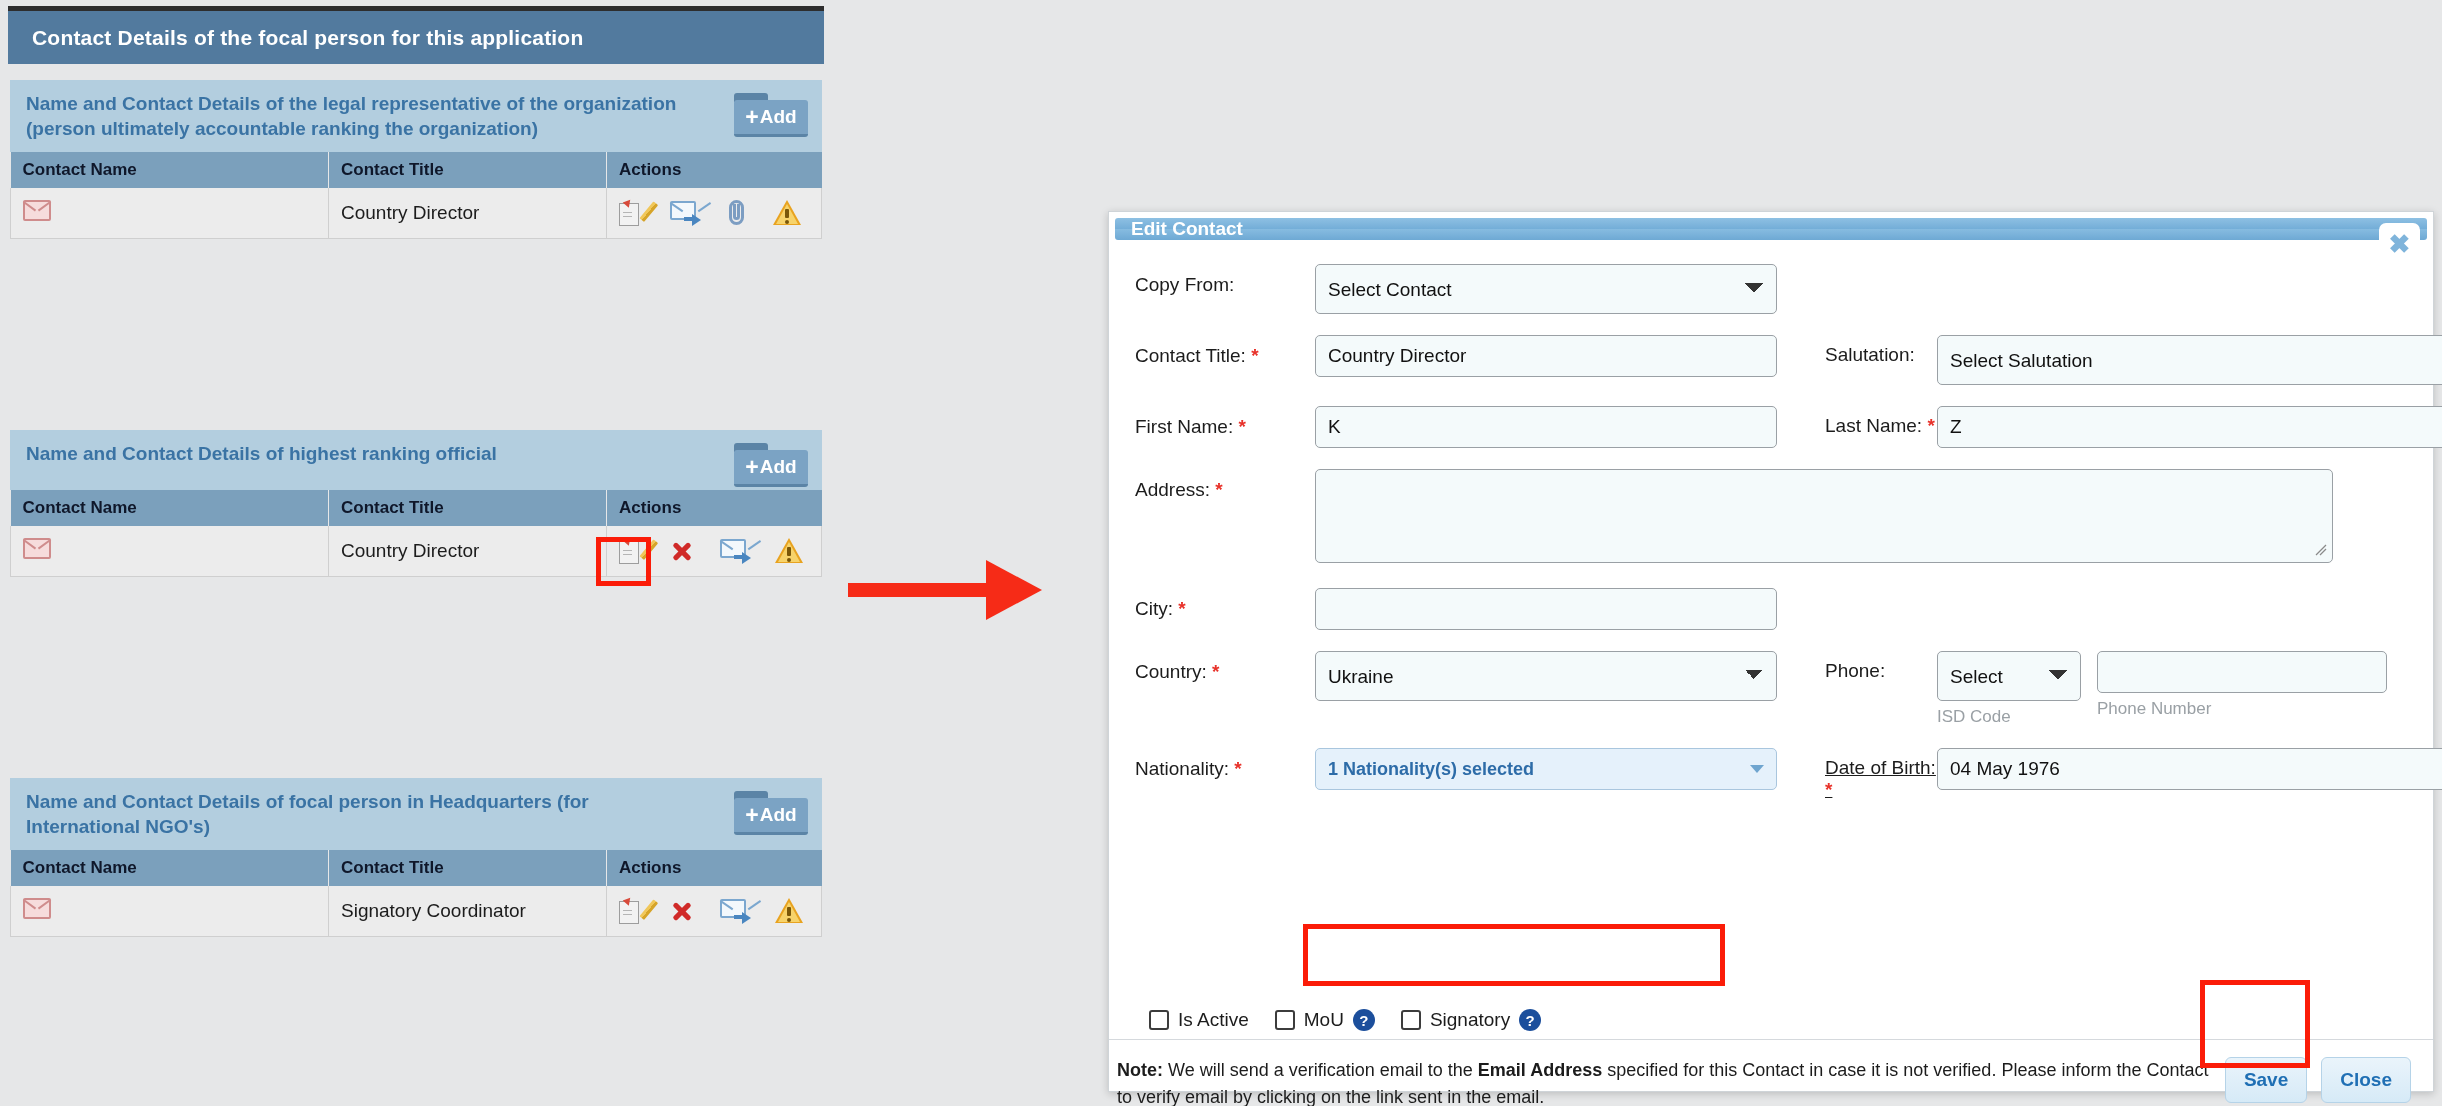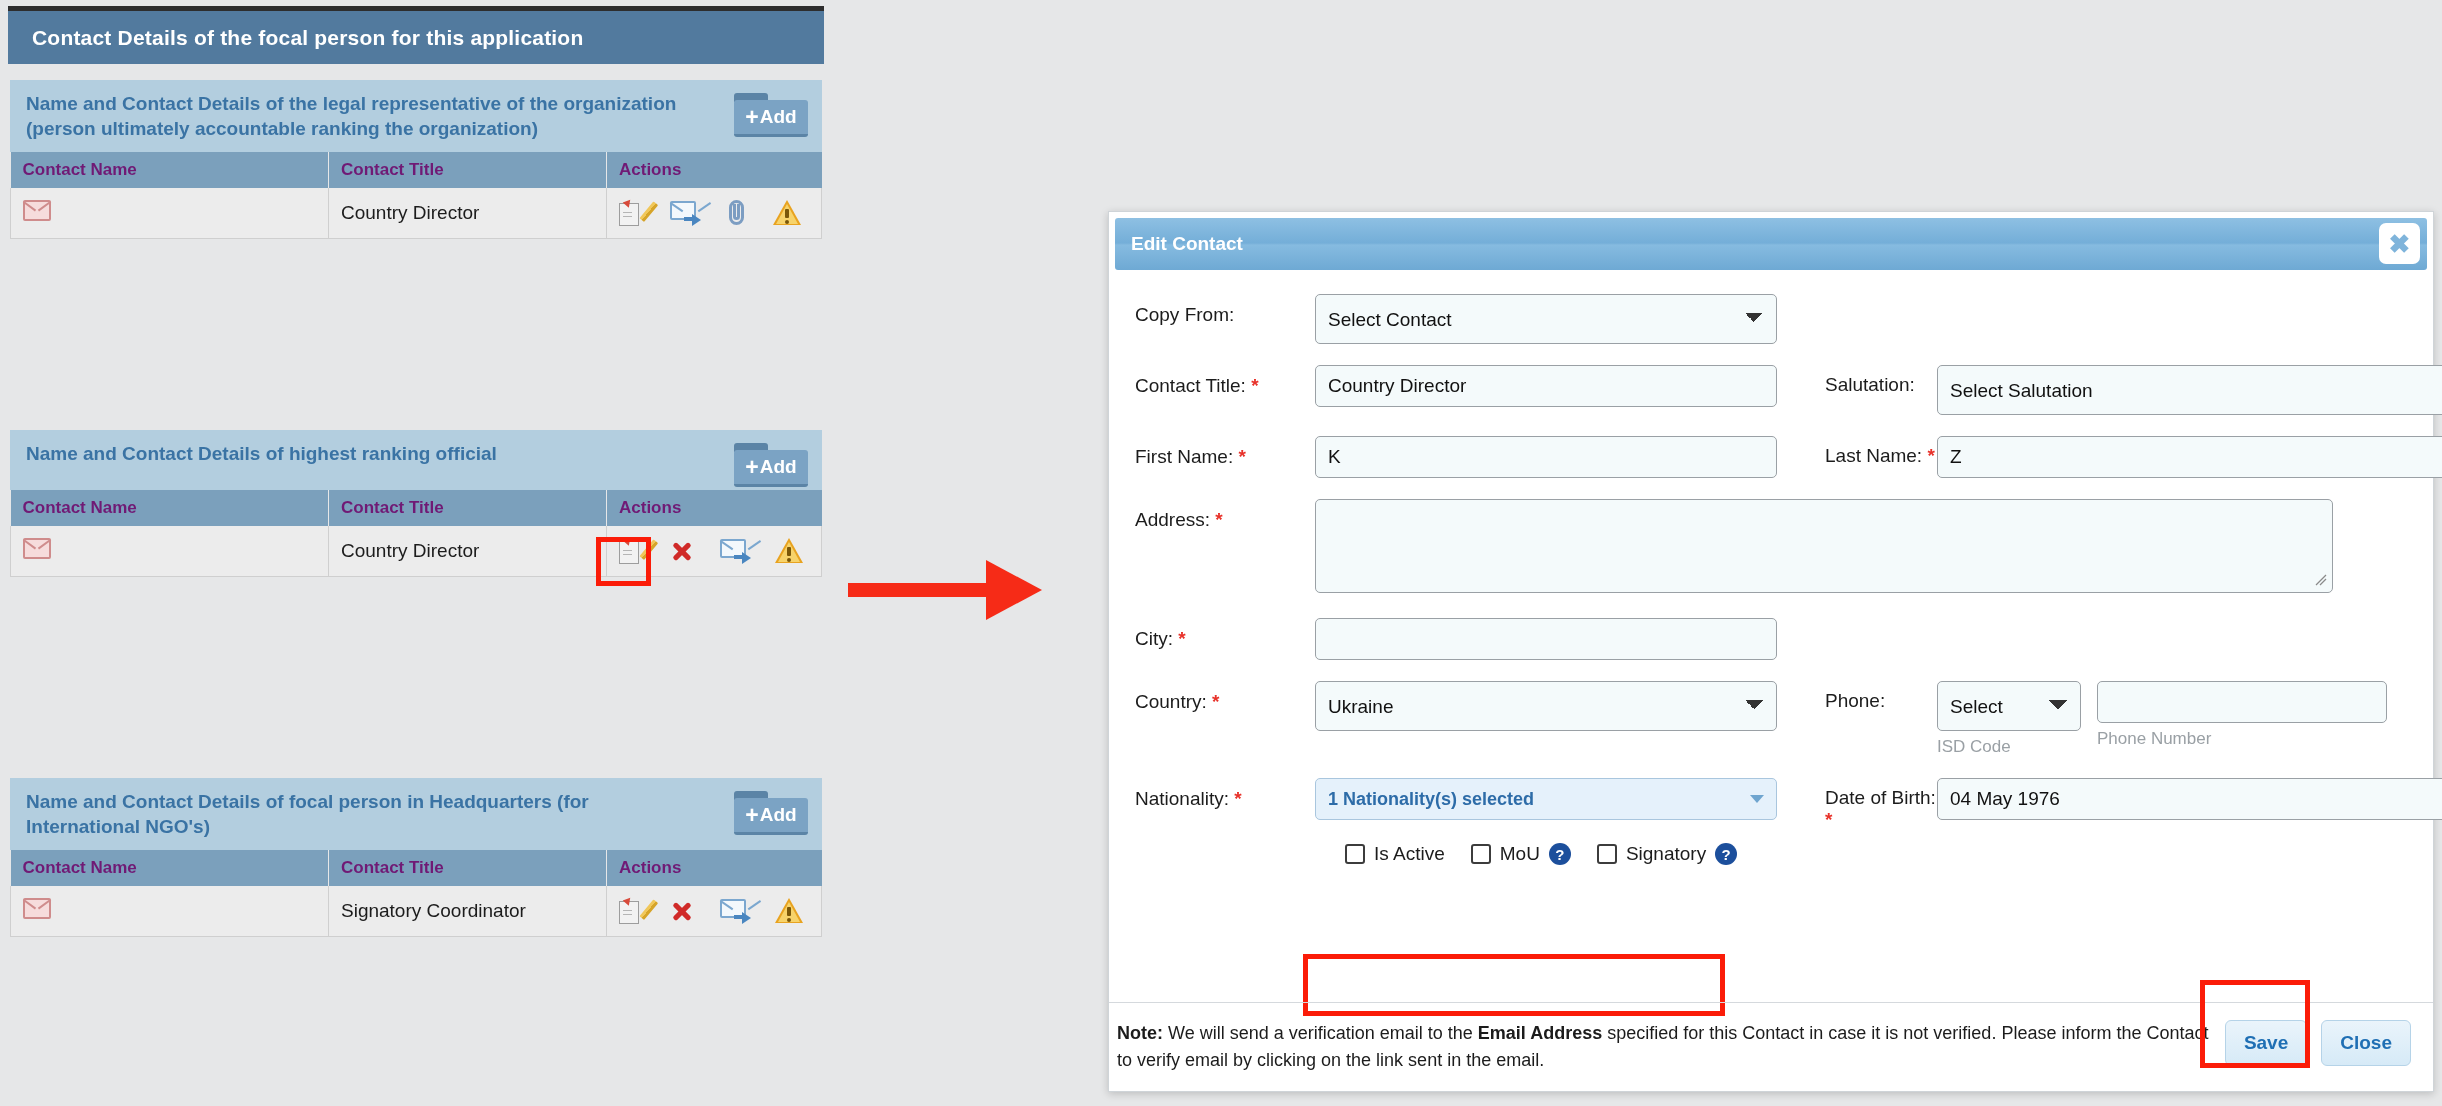--- a/index.html
+++ b/index.html
@@ -45,21 +45,21 @@
     position:absolute; left:0; top:7px; width:74px; height:37px;
     background:#7ba3c4; border-radius:3px;
     border-bottom:3px solid #5b84a6;
     display:flex; align-items:center; justify-content:center;
     color:#ffffff; font-weight:bold; font-size:19px;
   }
   .add-btn .body .plus { font-size:23px; margin-right:1px; line-height:1; }
 
   table.ctab { width:100%; border-collapse:collapse; table-layout:fixed; }
   table.ctab th {
-    background:#7ba0bc; color:#701a75; text-align:left;
+    background:#7ba0bc; color:#0f172a; text-align:left;
     font-size:17px; font-weight:bold; padding:8px 12px;
     border-right:1px solid #e6e7e8; height:34px;
   }
   table.ctab th:last-child { border-right:none; }
   table.ctab td {
     background:#ececec; border-right:1px solid #cfcfcf;
     border-bottom:1px solid #cfcfcf; padding:8px 12px;
     font-size:19px; color:#1c1c1c; height:50px; vertical-align:middle;
   }
   table.ctab td:first-child { border-left:1px solid #cfcfcf; }
@@ -435,30 +435,30 @@
       <div class="flabel">
         <span>Nationality:</span>
         <span class="req">*</span>
       </div>
       <div class="fctl">
         <div class="multi-sel">
           <span class="mtxt">1 Nationality(s) selected</span>
           <span class="caret"></span>
         </div>
       </div>
-      <div class="lbl2" style="padding-left:48px;">
+      <div class="lbl2" style="padding-left:48px;text-decoration:underline;">
         <span>Date of Birth:</span>
         <span class="req">*</span>
       </div>
       <div class="fctl">
         <input class="fin w-right" value="04 May 1976" style="">
       </div>
     </div>
 
-    <div class="frow" style="margin-bottom:0;">
+    <div class="frow" style="margin-bottom:0;flex-direction:column;">
       <div class="flabel" style="width:196px;flex:0 0 196px;"></div>
       <div class="chk-row">
         <label class="chk">
           <span class="cb"></span>
           <span>Is Active</span>
         </label>
         <label class="chk">
           <span class="cb"></span>
           <span>MoU</span>
           <span class="qmark">?</span>

